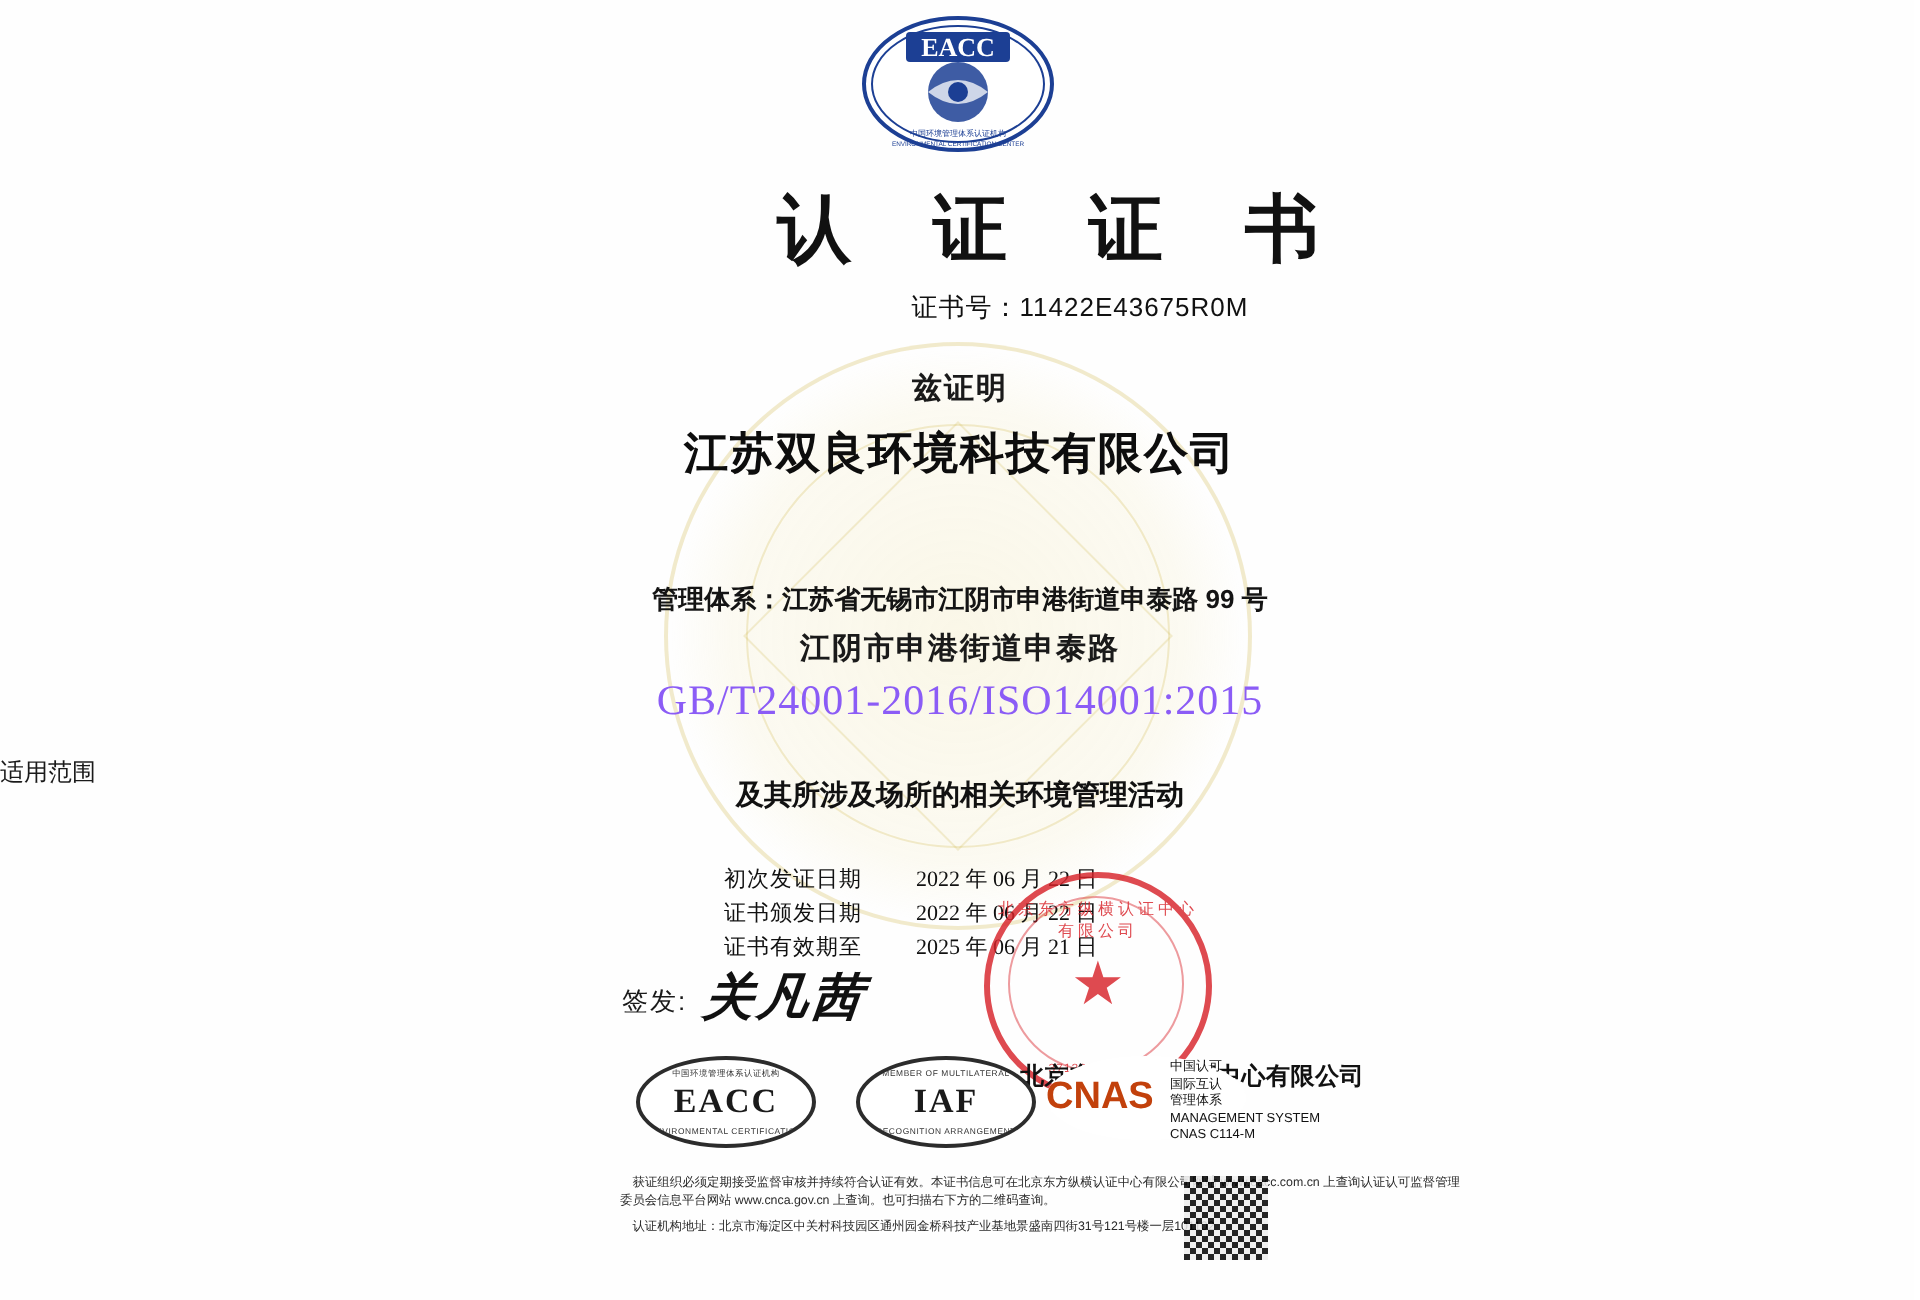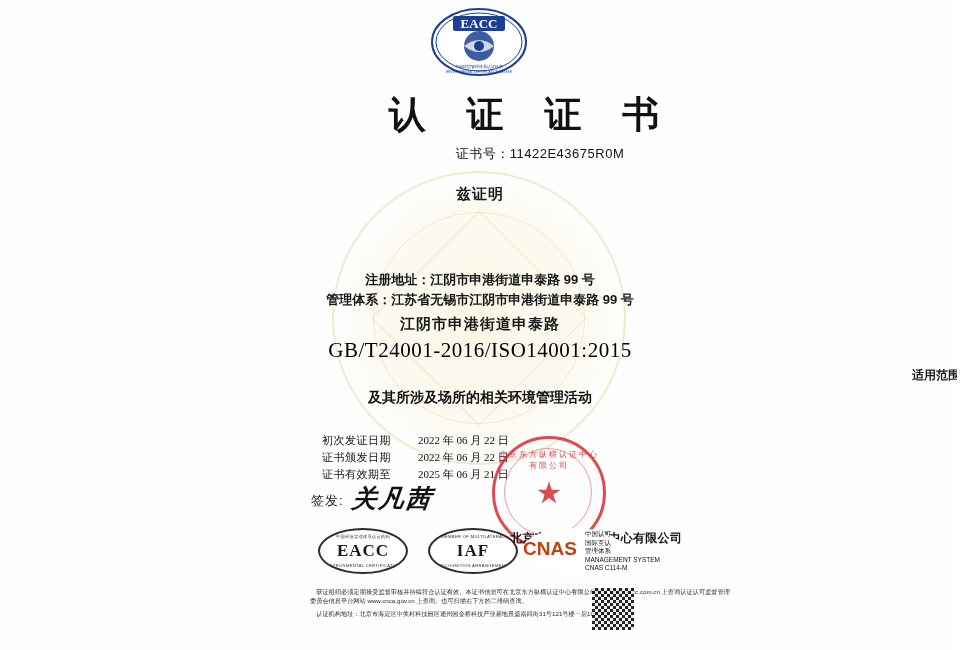--- a/index.html
+++ b/index.html
@@ -147,30 +147,30 @@
   }
   .standard-code {
     position: absolute;
     top: 338px;
     left: 0;
     width: 960px;
     text-align: center;
     font-family: "Liberation Serif", serif;
     font-size: 21px;
     letter-spacing: 0.5px;
-    color: #000000;
+    color: #8b5cf6;
   }
   .scope-head {
     position: absolute;
-    top: 367px;
-    left: 0;
-    width: 960px;
-    text-align: right;
+    top: 378px;
+    left: 0;
+    width: 960px;
+    text-align: left;
     font-size: 12px;
-    font-weight: bold;
+    font-weight: normal;
   }
   .scope-body {
     position: absolute;
     top: 386px;
     left: 0;
     width: 960px;
     text-align: center;
     font-size: 14px;
     font-weight: bold;
     line-height: 22px;
@@ -179,21 +179,21 @@
 
   
   .dates {
     position: absolute;
     top: 432px;
     left: 322px;
     font-size: 11px;
     line-height: 17px;
     color: #111;
   }
-  .dates .drow { display: flex; }
+  .dates .drow { display: flex; margin-left: 40px; }
   .dates .dlbl { width: 96px; letter-spacing: 0.5px; }
   .dates .dval { font-family: "Liberation Serif", serif; }
 
   
   .sig-label {
     position: absolute;
     top: 492px;
     left: 311px;
     font-size: 13px;
     letter-spacing: 1px;
@@ -365,25 +365,23 @@
   </div>
 
   <div class="title">认 证 证 书</div>
 
   <div class="cert-no">
     <span>证书号：</span><span>11422E43675R0M</span>
   </div>
 
   <div class="hereby">兹证明</div>
 
-
-
-  <div class="line-row r-reg">
-    <span class="lbl">注册地址：</span><span class="val">江阴市申港街道申泰路 99 号</span>
-  </div>
+  <div class="company">江苏双良环境科技有限公司</div>
+
+
 
   <div class="line-row r-office">
     <span class="lbl">管理体系：</span><span class="val">江苏省无锡市江阴市申港街道申泰路 99 号</span>
   </div>
 
   <div class="standard-head">江阴市申港街道申泰路</div>
   <div class="standard-code">GB/T24001-2016/ISO14001:2015</div>
 
   <div class="scope-head">适用范围</div>
   <div class="scope-body">

